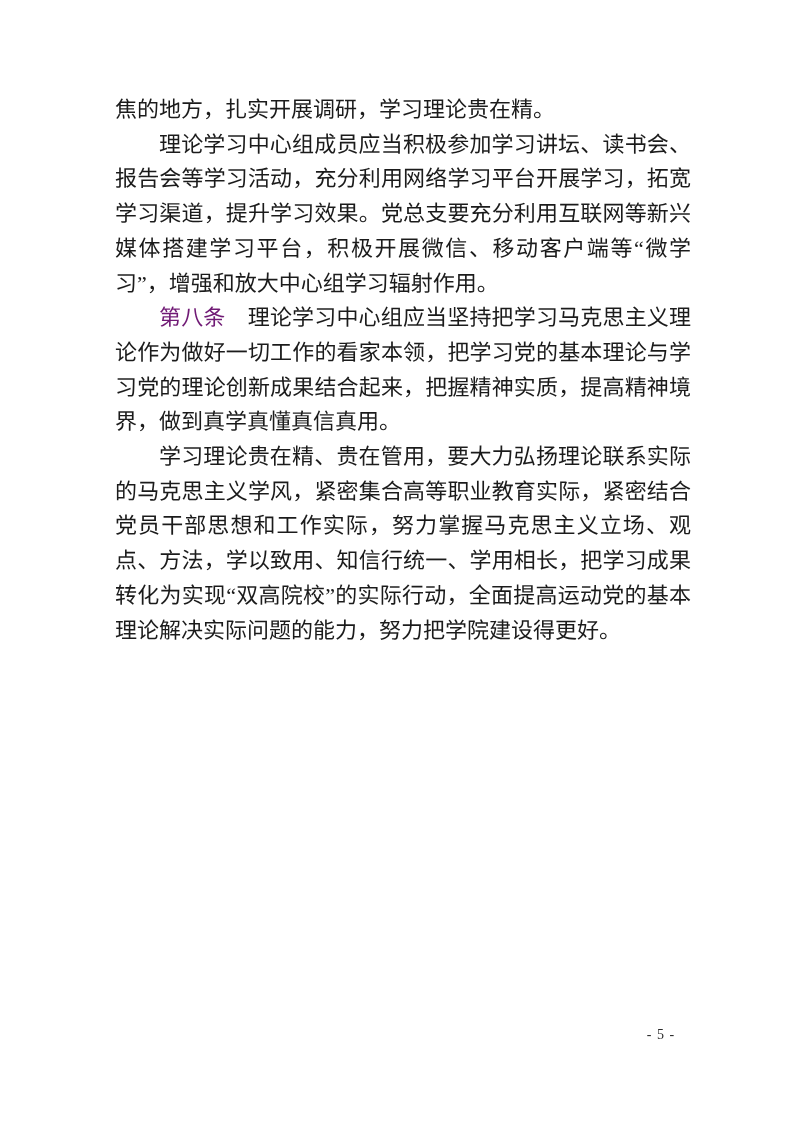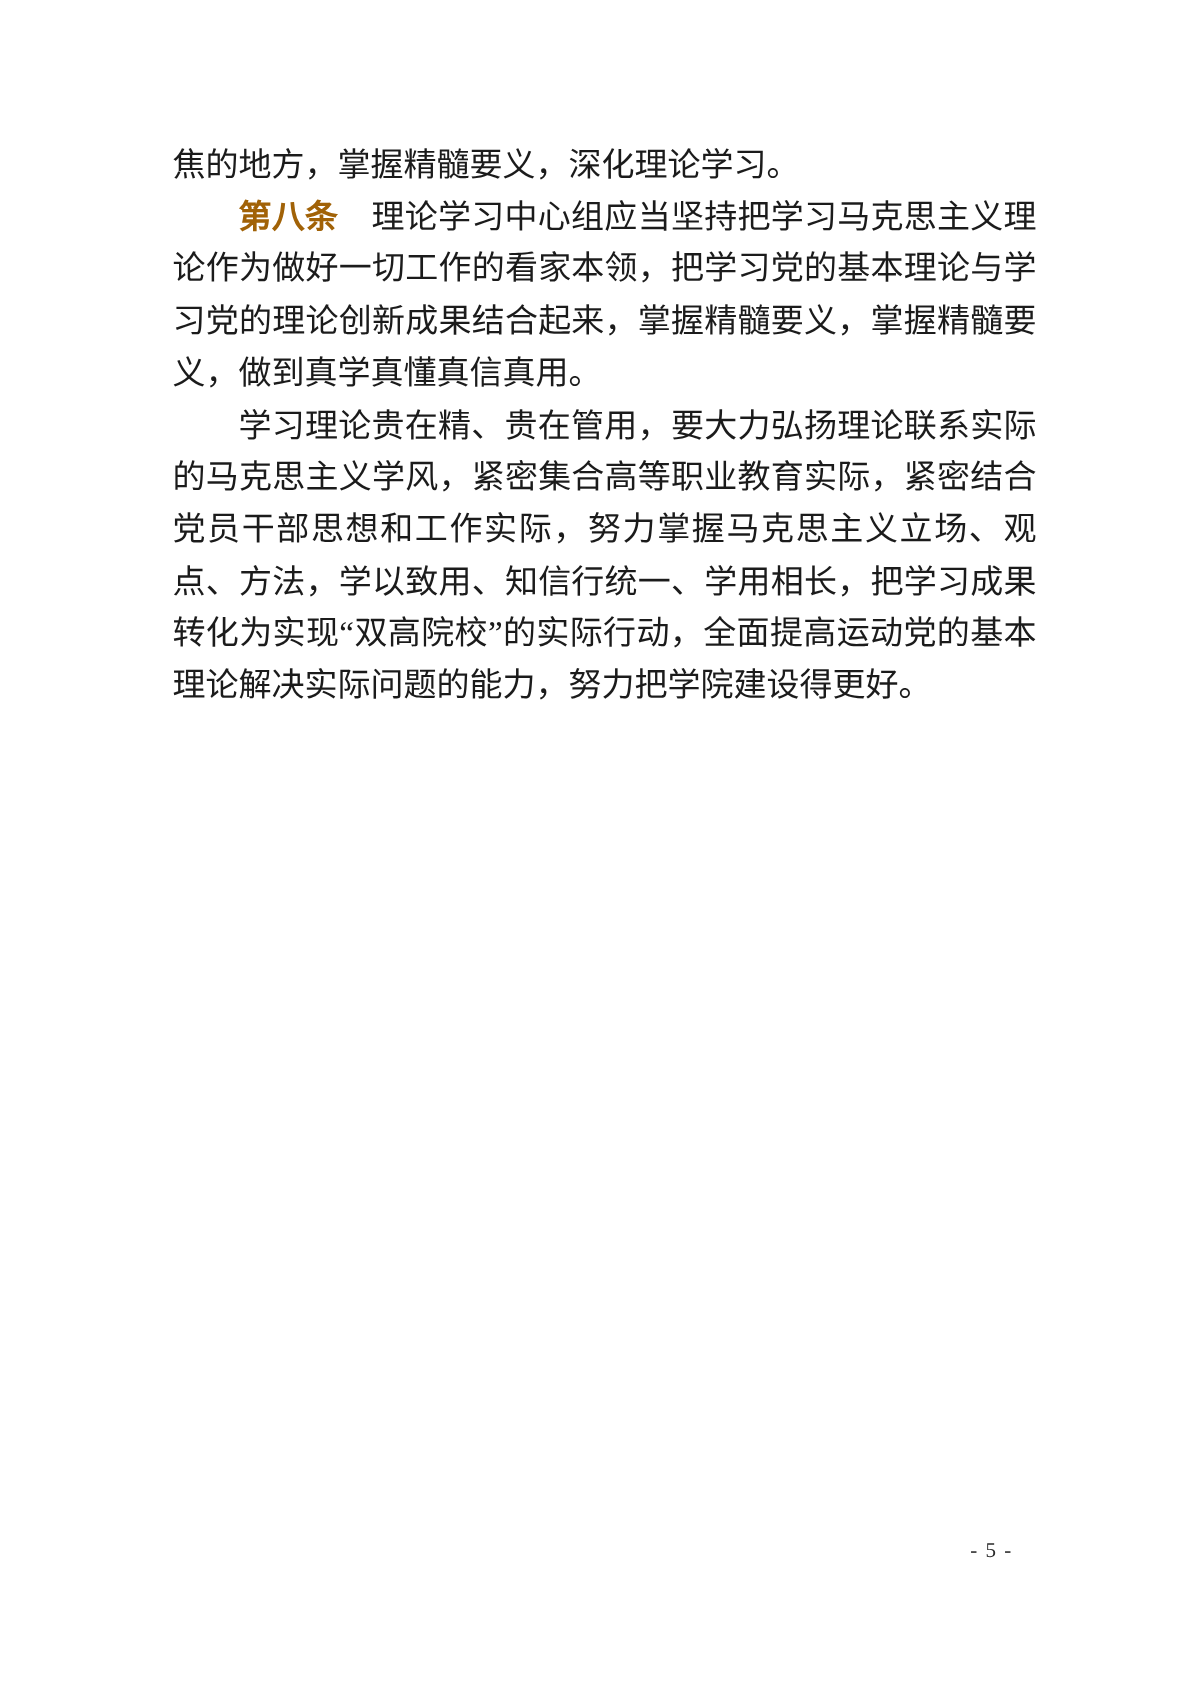--- a/index.html
+++ b/index.html
@@ -33,38 +33,39 @@
     letter-spacing: 0;
   }
   .doc-body p {
     margin: 0;
     padding: 0;
   }
   .doc-body p.indent {
     text-indent: 2em;
   }
   .doc-body b {
-    font-weight: 700;
-    color: #a16207;
+    font-weight: 400;
+    color: #701a75;
   }
   .page-number {
     position: absolute;
     left: 616px;
     top: 1027px;
     width: 90px;
     text-align: center;
     font-size: 14px;
     letter-spacing: 1px;
     color: #2a2a2a;
     font-family: "Liberation Serif", serif;
   }
 </style>
 </head>
 <body>
 
 <div class="page">
   <div class="doc-body">
-      <p class=""><span>焦的地方，掌握精髓要义，深化理论学习。</span></p>
-      <p class="indent"><b>第八条</b><span>　理论学习中心组应当坚持把学习马克思主义理论作为做好一切工作的看家本领，把学习党的基本理论与学习党的理论创新成果结合起来，掌握精髓要义，掌握精髓要义，做到真学真懂真信真用。</span></p>
+      <p class=""><span>焦的地方，扎实开展调研，学习理论贵在精。</span></p>
+      <p class="indent"><span>理论学习中心组成员应当积极参加学习讲坛、读书会、报告会等学习活动，充分利用网络学习平台开展学习，拓宽学习渠道，提升学习效果。党总支要充分利用互联网等新兴媒体搭建学习平台，积极开展微信、移动客户端等“微学习”，增强和放大中心组学习辐射作用。</span></p>
+      <p class="indent"><b>第八条</b><span>　理论学习中心组应当坚持把学习马克思主义理论作为做好一切工作的看家本领，把学习党的基本理论与学习党的理论创新成果结合起来，把握精神实质，提高精神境界，做到真学真懂真信真用。</span></p>
       <p class="indent"><span>学习理论贵在精、贵在管用，要大力弘扬理论联系实际的马克思主义学风，紧密集合高等职业教育实际，紧密结合党员干部思想和工作实际，努力掌握马克思主义立场、观点、方法，学以致用、知信行统一、学用相长，把学习成果转化为实现“双高院校”的实际行动，全面提高运动党的基本理论解决实际问题的能力，努力把学院建设得更好。</span></p>
     </div>
   <div class="page-number">- 5 -</div>
 </div>
 
 </body></html>

